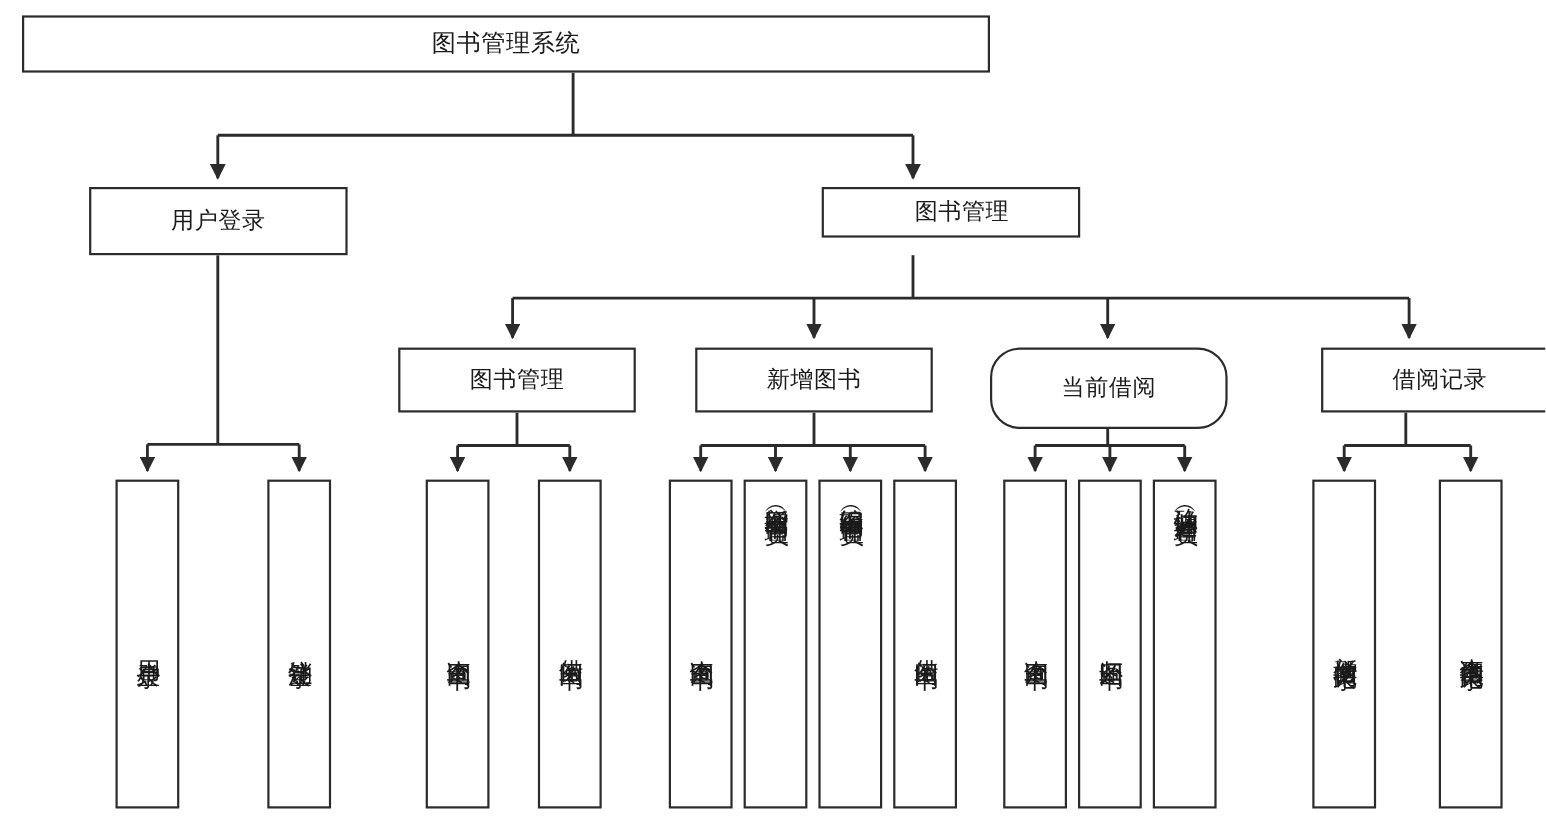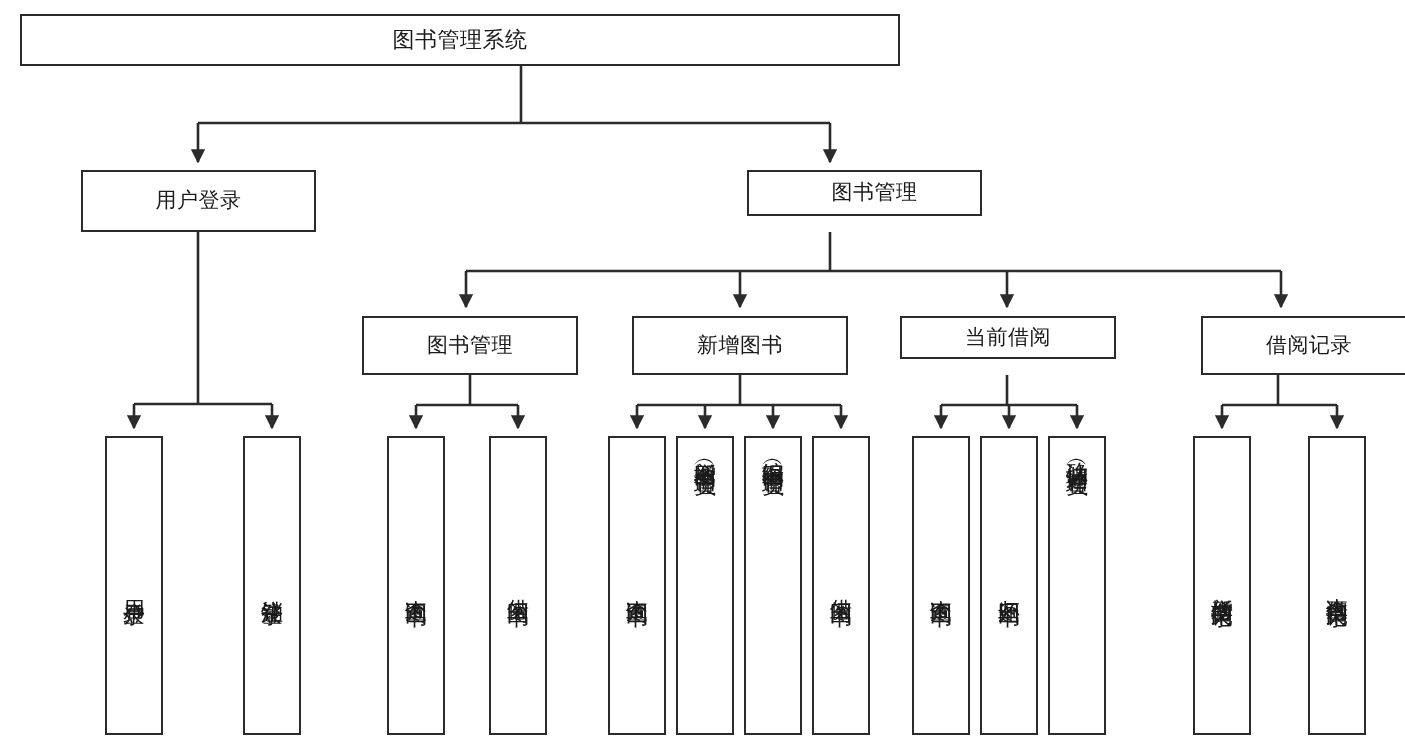--- a/index.html
+++ b/index.html
@@ -145,21 +145,21 @@
   <div class="node horiz" style="left:747px; top:170px; width:235px; height:46px;padding-left:20px;">
     <span class="label">图书管理</span>
   </div>
 
   <div class="node horiz" style="left:362px; top:316px; width:216px; height:59px;">
     <span class="label">图书管理</span>
   </div>
   <div class="node horiz" style="left:632px; top:316px; width:216px; height:59px;">
     <span class="label">新增图书</span>
   </div>
-  <div class="node horiz" style="left:900px; top:316px; width:216px; height:43px;">
+  <div class="node horiz" style="left:900px; top:316px; width:216px; height:74px;border-radius:27px;">
     <span class="label">当前借阅</span>
   </div>
   <div class="node horiz" style="left:1170px; top:316px; width:216px; height:59px;margin-left:31px;">
     <span class="label">借阅记录</span>
   </div>
 
   <div class="node vert centered" style="left:105px; top:436px; width:58px; height:299px;">
     <span class="label">用户登录</span>
   </div>
   <div class="node vert centered" style="left:243px; top:436px; width:58px; height:299px;">

